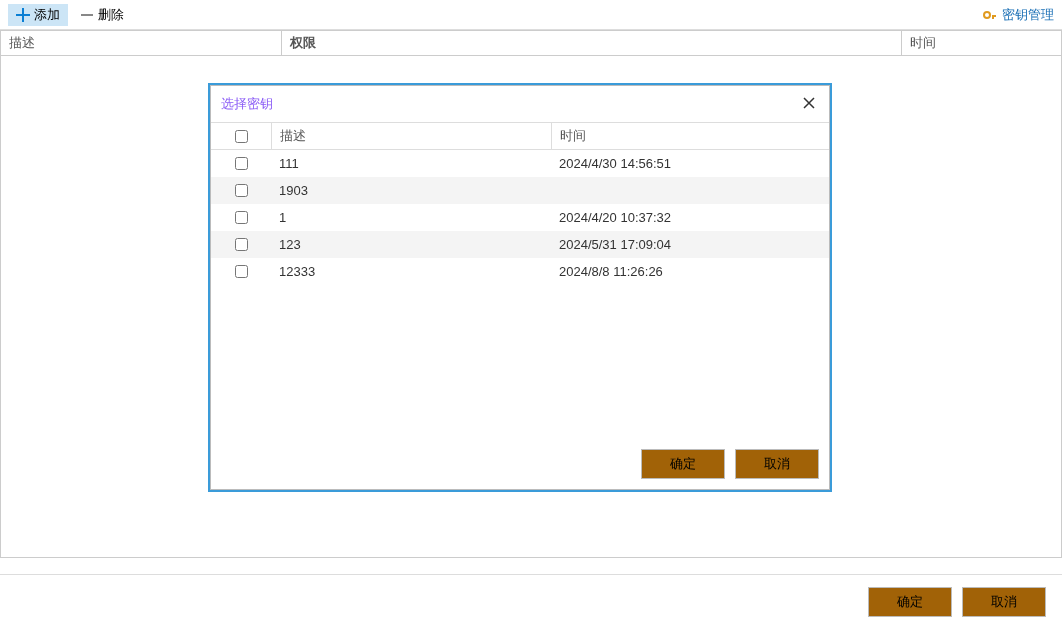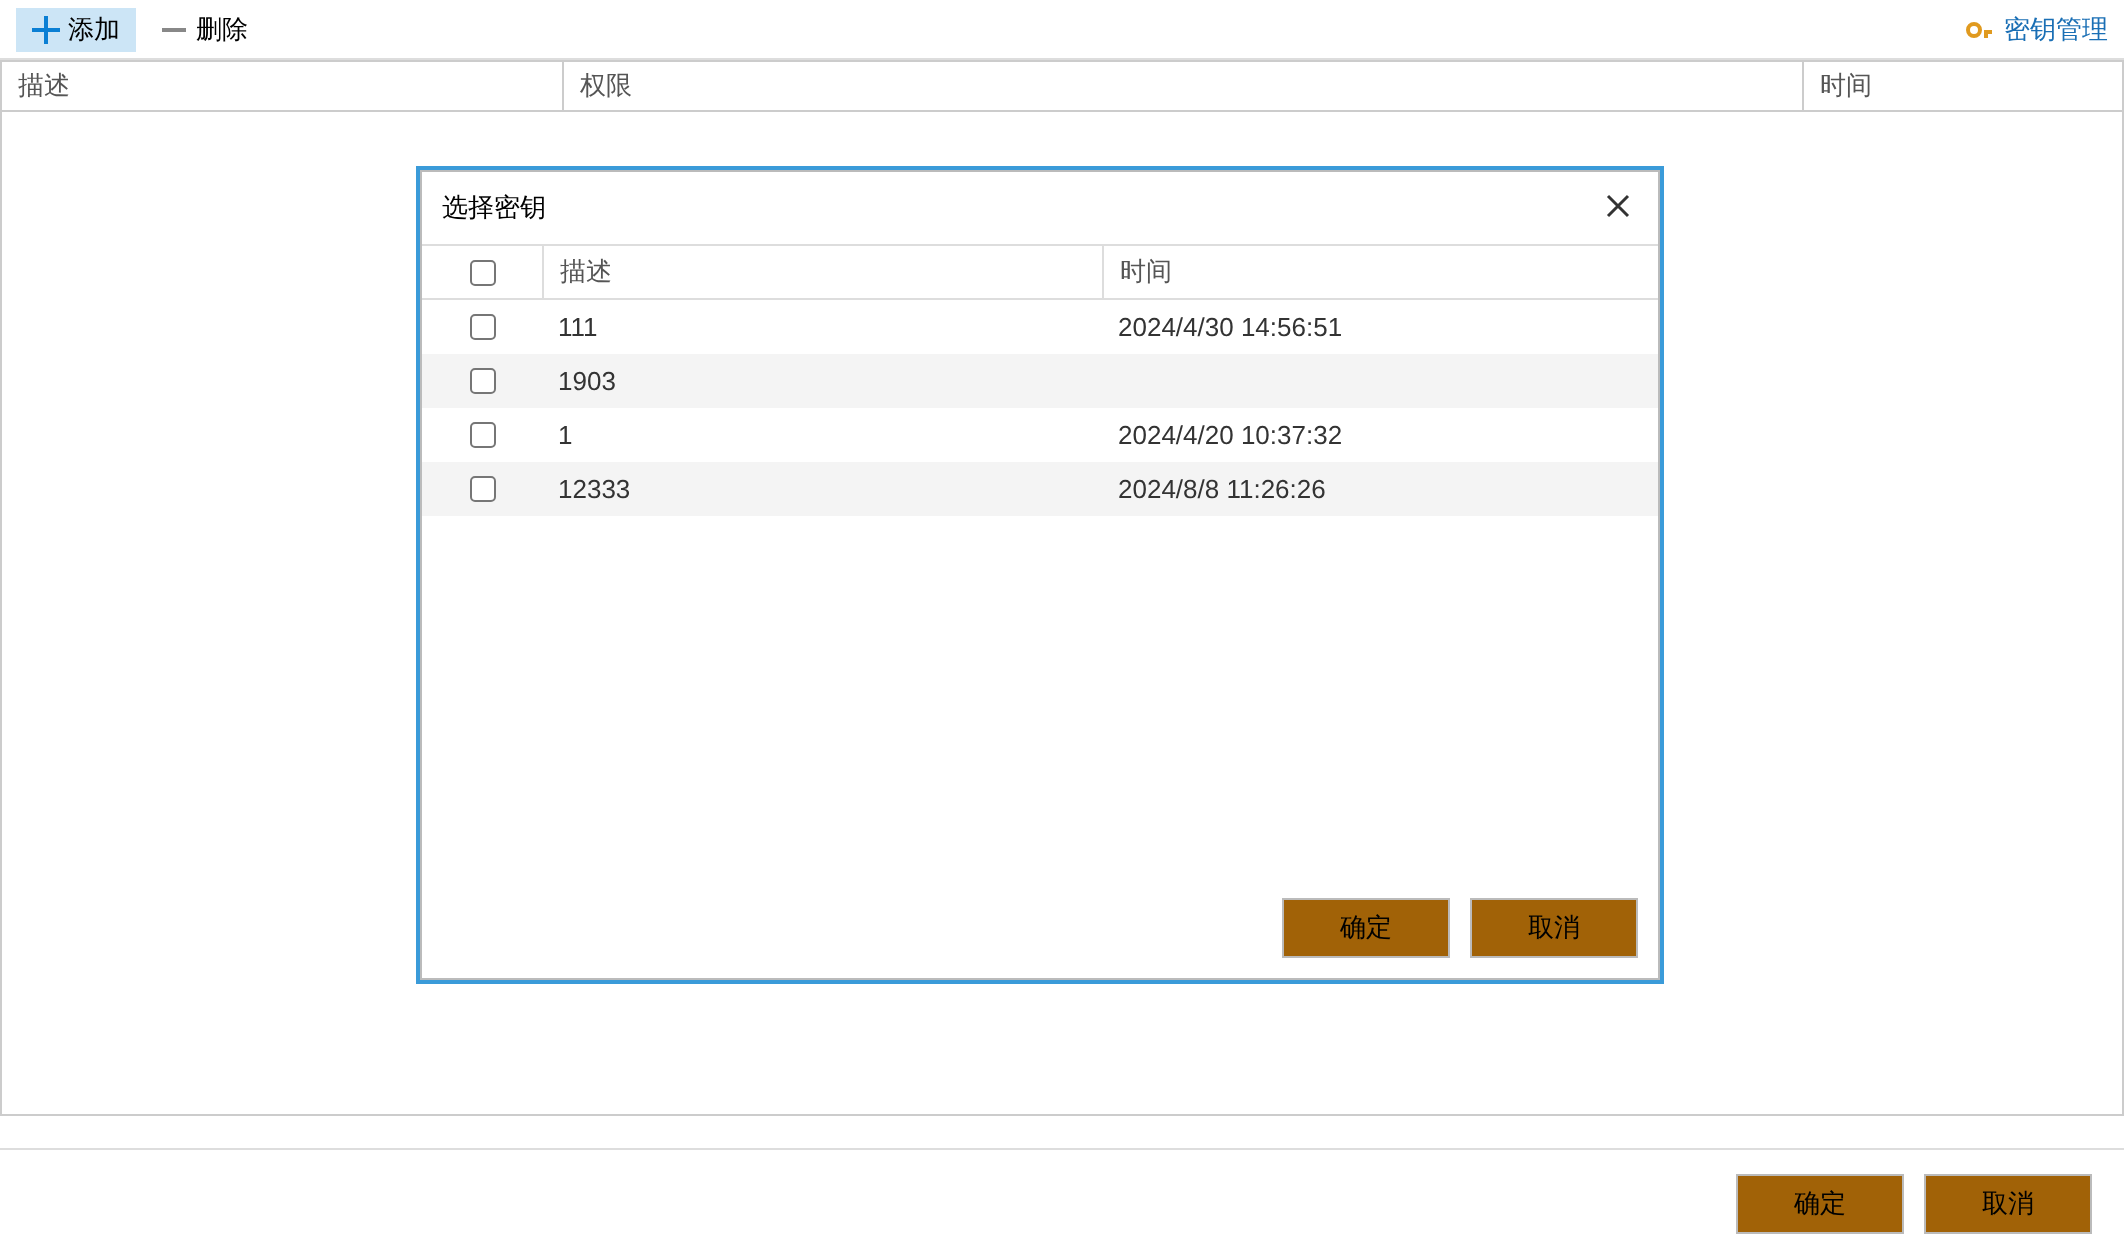--- a/index.html
+++ b/index.html
@@ -75,21 +75,21 @@
     }
     .grid-header .col:first-child { border-left: none; }
     .grid-body {
       border: 1px solid #ccc;
       border-top: none;
       width: 100%;
       height: 502px;
       background: #fff;
     }
     .col-desc { flex: 0 0 280px; }
-    .col-perm { flex: 1; }
+    .col-perm { flex: 1; font-weight: bold; }
     .col-time { flex: 0 0 160px; }
 
     .dialog-backdrop {
       position: absolute;
       top: 0; left: 0; right: 0; bottom: 0;
       pointer-events: none;
     }
     .dialog {
       position: absolute;
       top: 85px;
@@ -102,21 +102,21 @@
       display: flex;
       flex-direction: column;
       pointer-events: auto;
     }
     .dialog-title {
       display: flex;
       align-items: center;
       justify-content: space-between;
       padding: 8px 10px;
       font-size: 13px;
-      color: #000000;
+      color: #8b5cf6;
       text-align: center;
     }
     .close-btn {
       cursor: pointer;
       width: 20px;
       height: 20px;
       display: inline-flex;
       align-items: center;
       justify-content: center;
     }
@@ -279,20 +279,27 @@
         <div class="dcell dcell-check">
             <input type="checkbox" style="">
           </div>
         <div class="dcell dcell-desc">1</div>
         <div class="dcell dcell-time">2024/4/20 10:37:32</div>
       </div>
       <div class="dialog-row">
         <div class="dcell dcell-check">
             <input type="checkbox" style="">
           </div>
+        <div class="dcell dcell-desc">123</div>
+        <div class="dcell dcell-time">2024/5/31 17:09:04</div>
+      </div>
+      <div class="dialog-row">
+        <div class="dcell dcell-check">
+            <input type="checkbox" style="">
+          </div>
         <div class="dcell dcell-desc">12333</div>
         <div class="dcell dcell-time">2024/8/8 11:26:26</div>
       </div>
     </div>
 
     <div class="dialog-footer">
       <button class="btn">确定</button>
       <button class="btn">取消</button>
     </div>
   </div>

